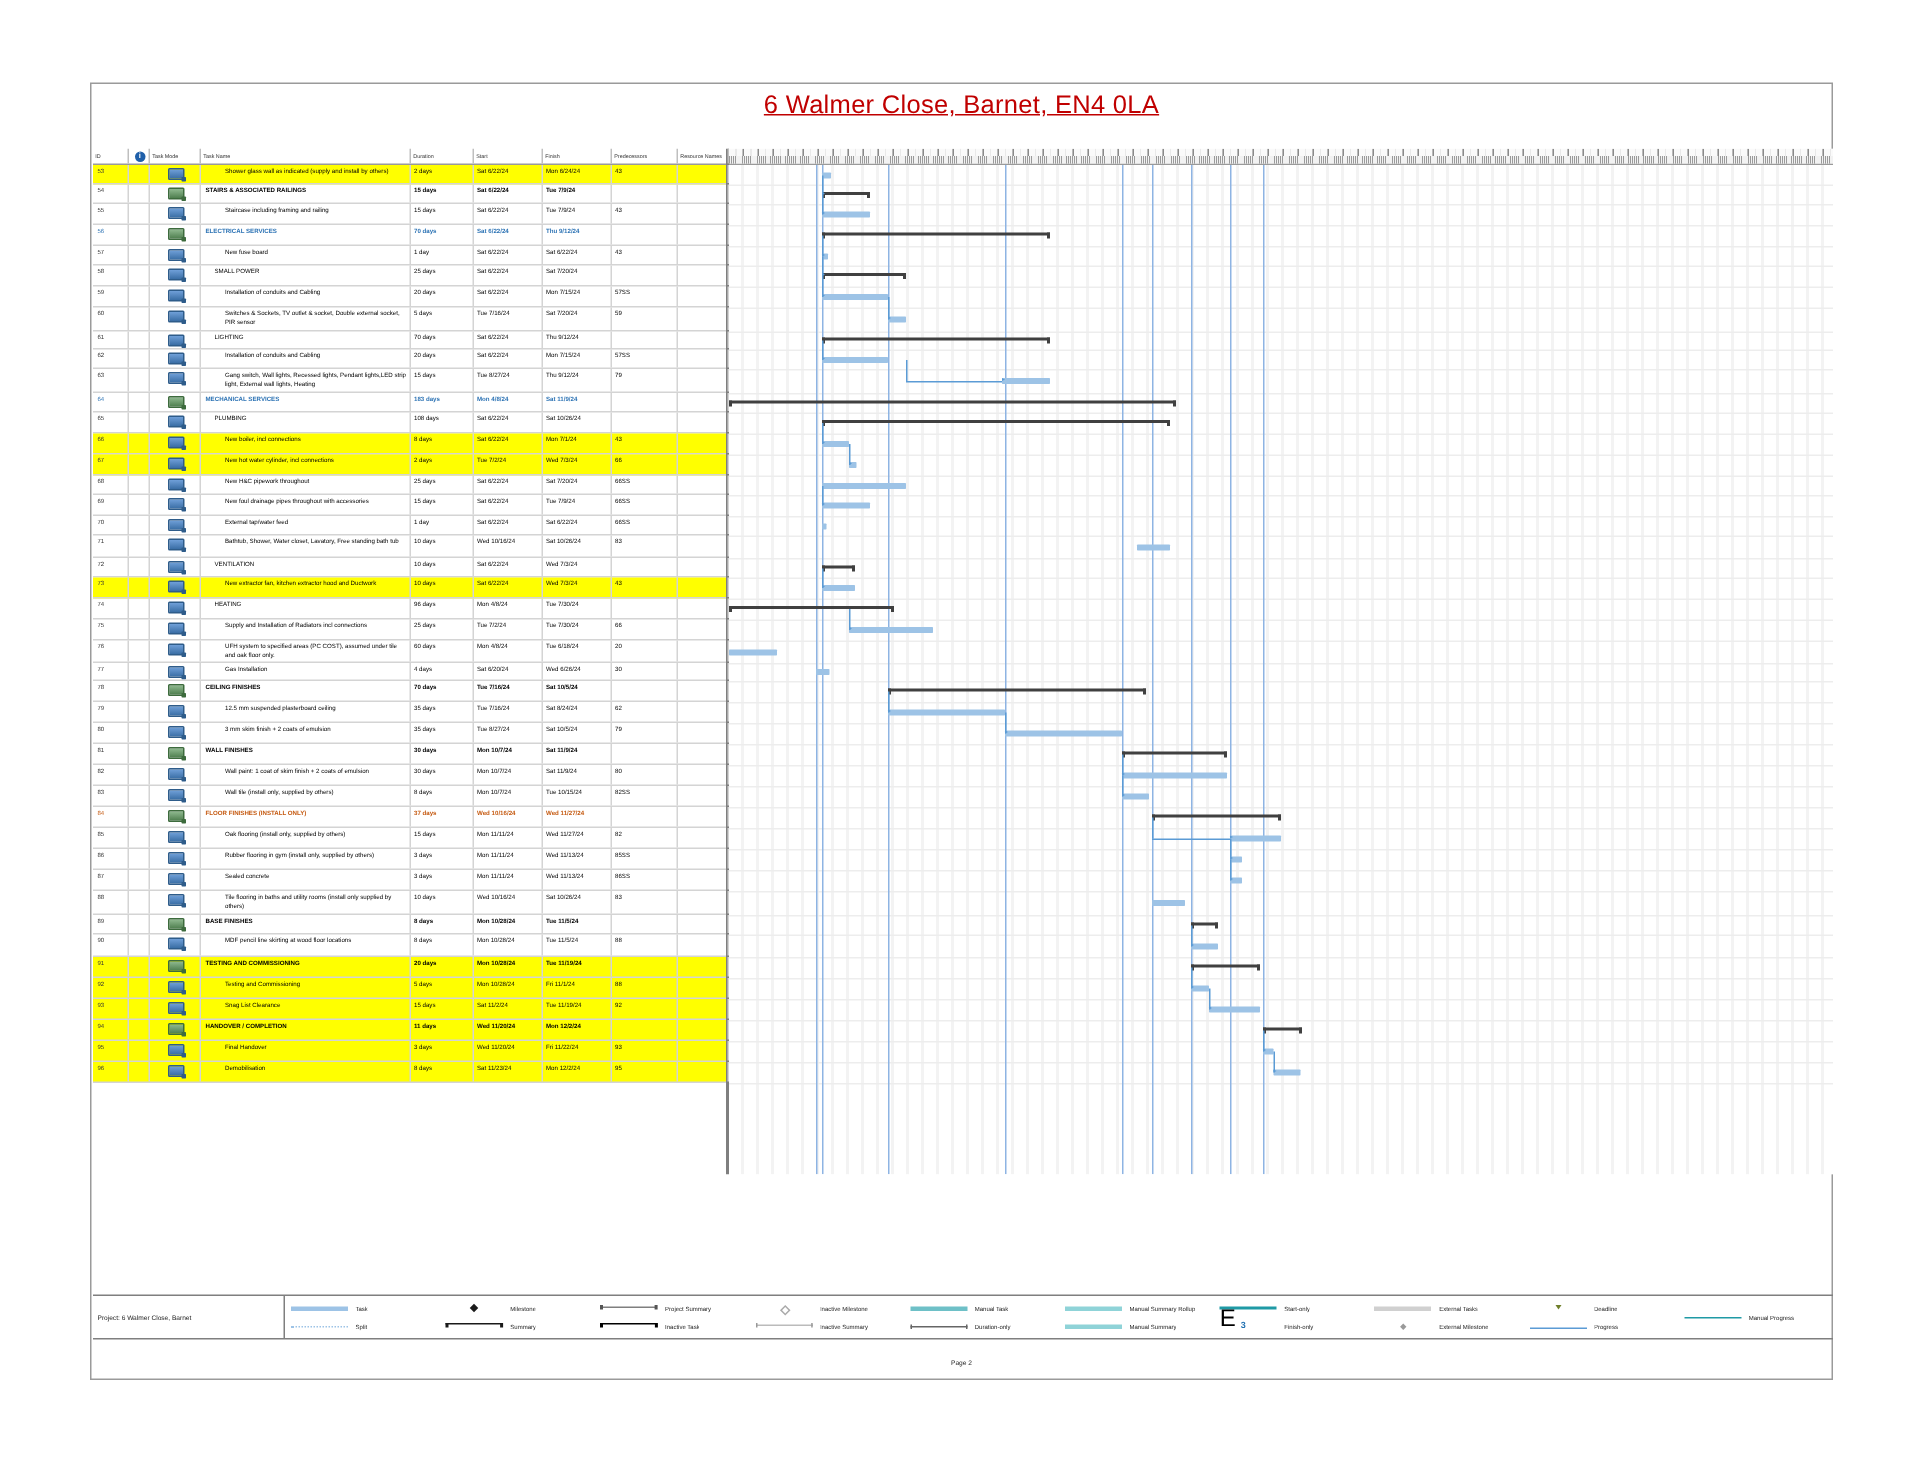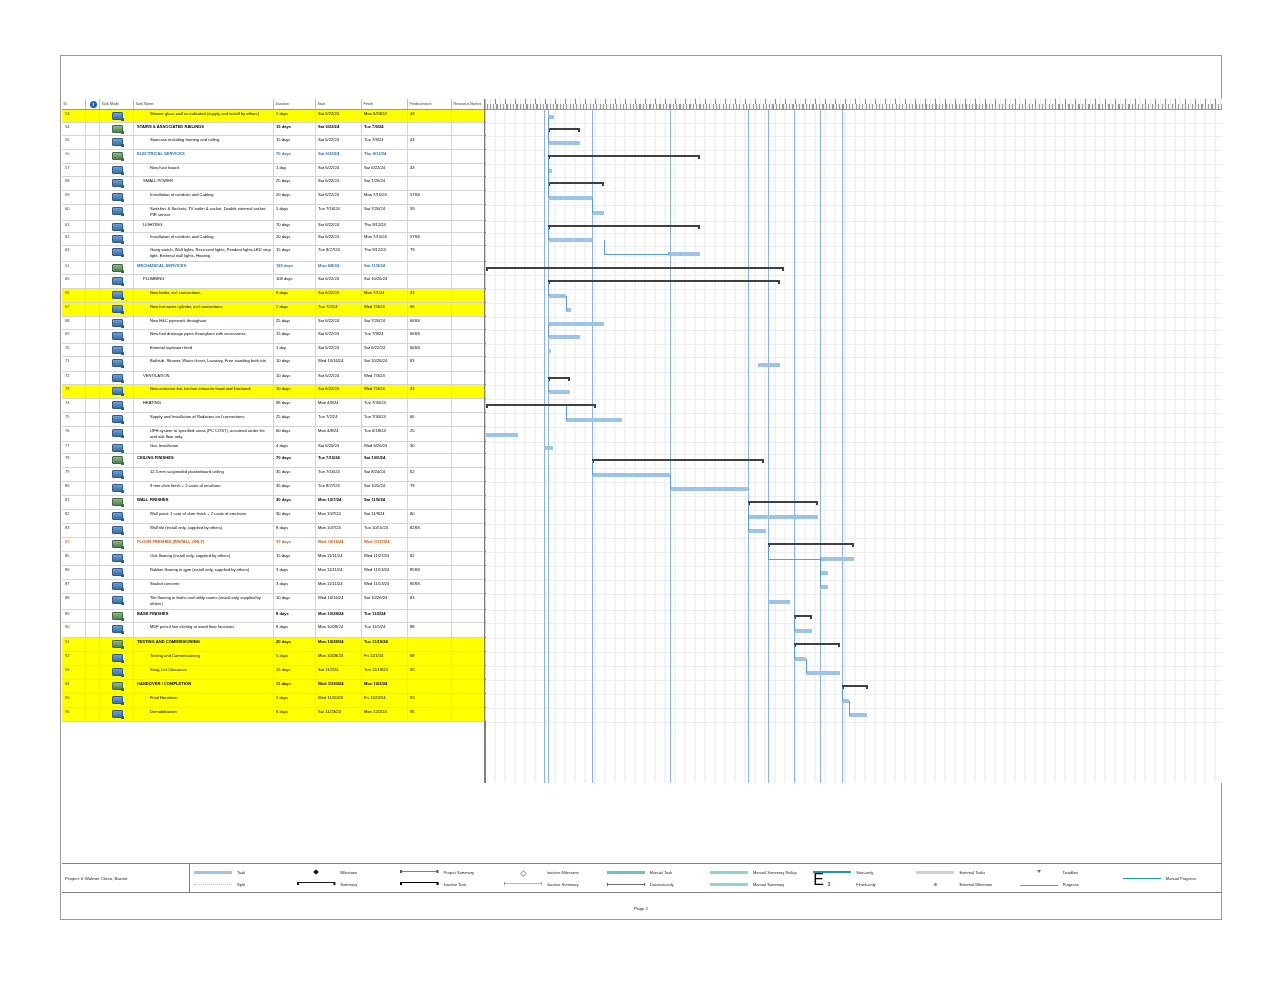--- a/index.html
+++ b/index.html
@@ -226,20 +226,23 @@
   #pagenum{
     position:absolute;left:0;bottom:8px;width:100%;text-align:center;
     font-size:4.4px;color:#222;
   }
 </style>
 </head>
 <body>
 
 <div id="page">
 
+  <div id="title-wrap">
+    <span id="title">6 Walmer Close, Barnet, EN4 0LA</span>
+  </div>
 
   <div id="grid">
 
     <div id="table">
       <div class="thead">
         <div class="c c-id">ID</div>
         <div class="c c-ind"><span class="info-dot">i</span></div>
         <div class="c c-mode">Task Mode</div>
         <div class="c c-name">Task Name</div>
         <div class="c c-dur">Duration</div>

